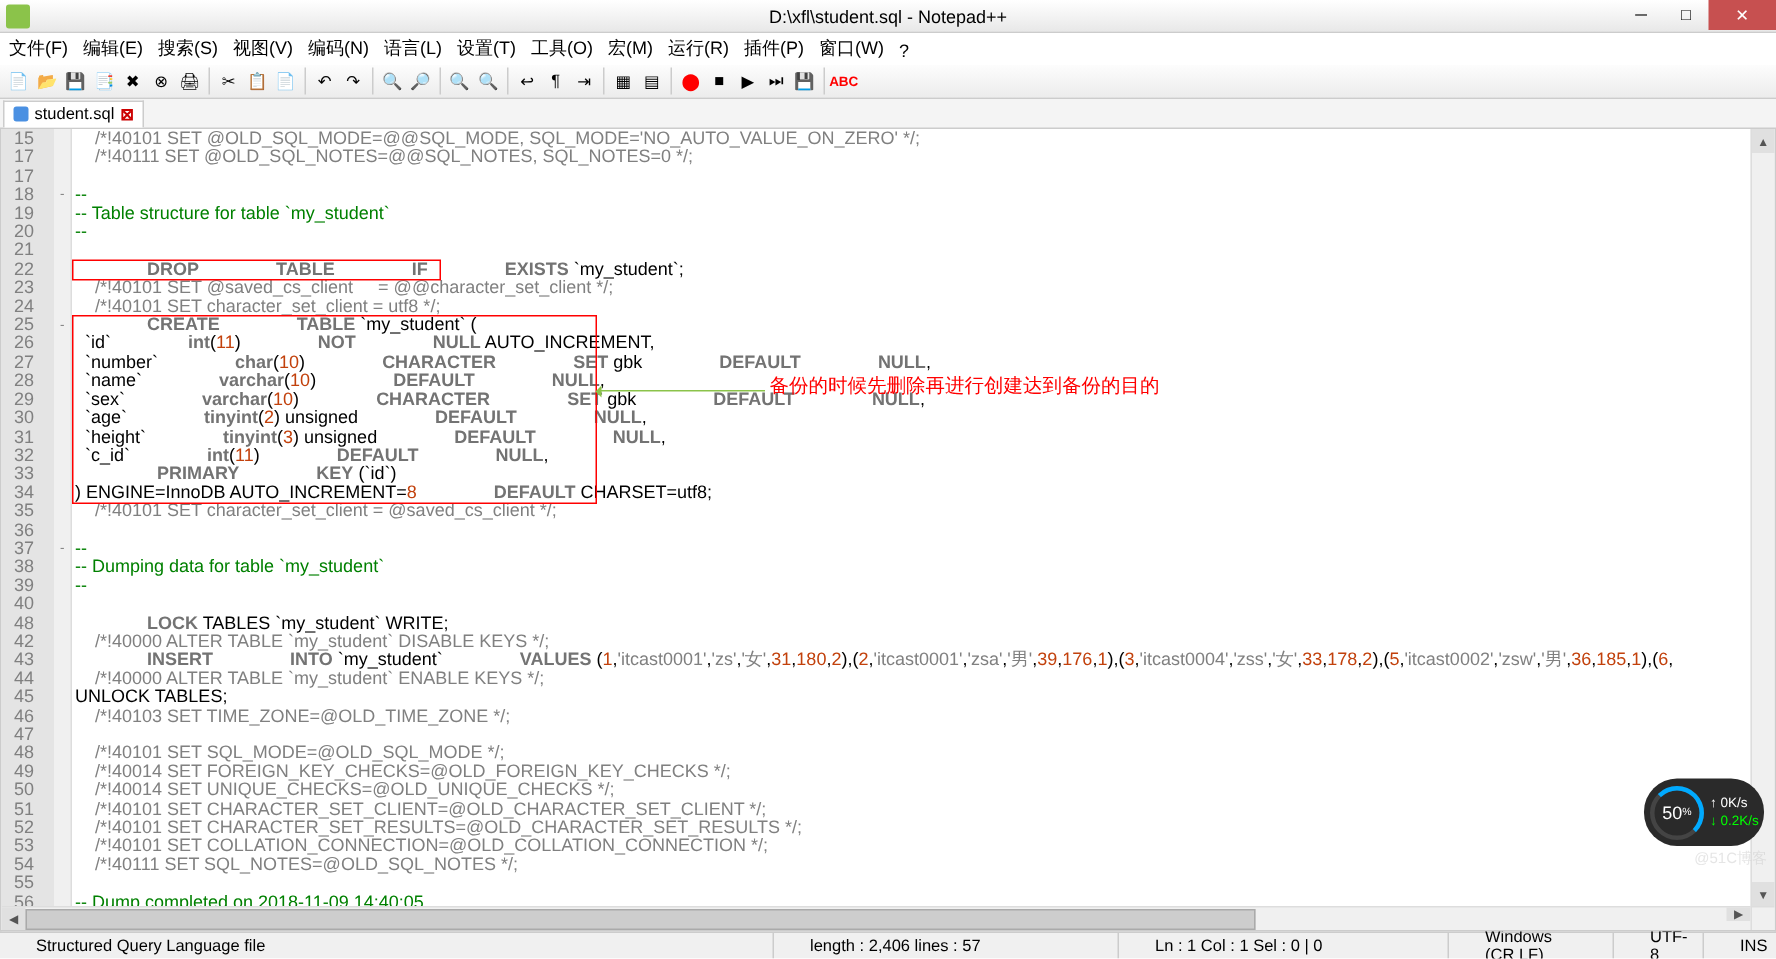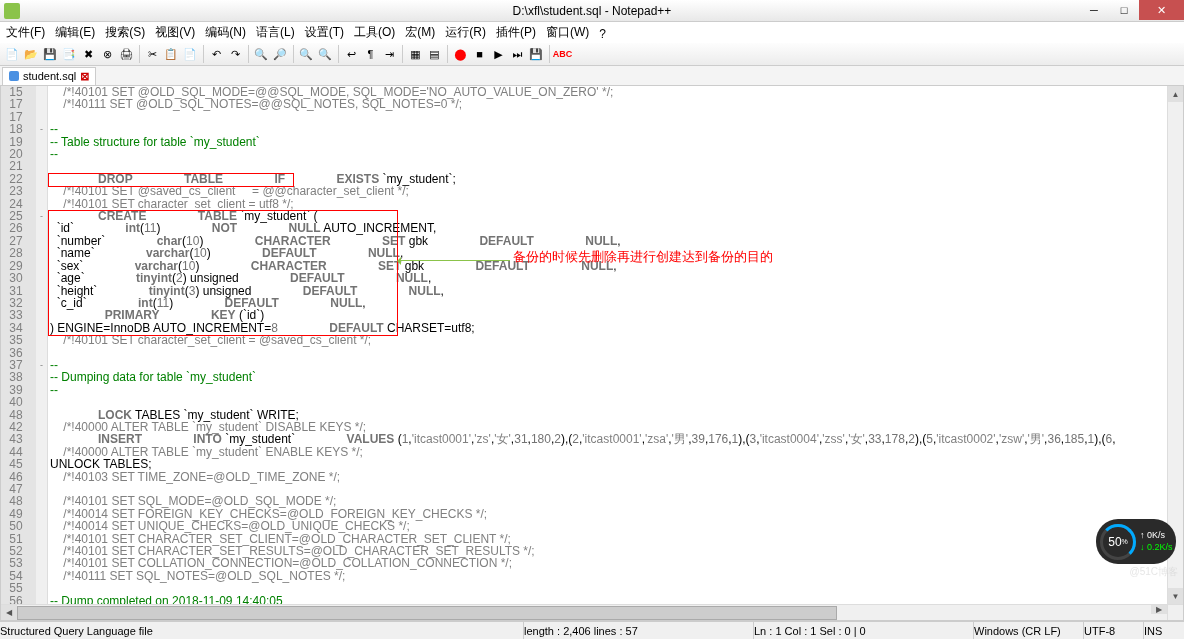--- a/index.html
+++ b/index.html
@@ -18,33 +18,33 @@
 .tabbar { height: 20px; background: #f4f4f4; border-bottom: 1px solid #ccc; display: flex; align-items: center; padding-left: 2px; }
 .tab { height: 18px; background: #fff; border: 1px solid #ccc; border-bottom: none; padding: 0 6px; display: flex; align-items: center; font-size: 11px; gap: 4px; }
 .tab .x { color: #c00; font-weight: bold; cursor: default; font-family: Arial; }
 .editor { display: flex; height: 535px; border: 1px solid #ccc; border-top: none; position: relative; }
 .gutter { background: #e4e4e4; width: 35px; text-align: center; padding-right: 5px; font-family: Consolas,monospace; font-size: 12px; color: #808080; line-height: 12.4px; }
 .fold { width: 12px; background: #f0f0f0; border-right: 1px solid #ddd; font-family: Consolas,monospace; font-size: 9px; color: #808080; line-height: 12.4px; text-align: center; }
 .code { flex: 1; font-family: Consolas,monospace; font-size: 12px; line-height: 12.4px; white-space: pre; padding-left: 2px; position: relative; overflow: hidden; }
 .c-kw { color: #737373; font-weight: bold; padding-left: 48px; }
 .c-gr { color: #808080; }
 .c-cm { color: #008000; }
-.c-nm { color: #737373; text-align: center; }
+.c-nm { color: #c2410c; text-align: center; }
 .redbox { position: absolute; border: 1px solid red; pointer-events: none; }
 .anno { position: absolute; color: red; font-size: 13px; font-family: "Microsoft YaHei"; }
 .arrow { position: absolute; height: 1px; background: #8bc34a; }
 .arrow::after { content: ''; position: absolute; left: -5px; top: -3px; border: 4px solid transparent; border-right-color: #8bc34a; }
 .vscroll { position: absolute; right: 0; top: 0; width: 16px; height: 100%; background: #f0f0f0; border-left: 1px solid #ddd; }
 .vscroll .up, .vscroll .down { height: 16px; background: #e0e0e0; display: flex; align-items: center; justify-content: center; font-size: 8px; color: #555; }
 .vscroll .down { position: absolute; bottom: 16px; width: 100%; }
 .hscroll { position: absolute; bottom: 0; left: 0; right: 16px; height: 16px; background: #f0f0f0; border-top: 1px solid #ddd; display: flex; }
 .hscroll .l, .hscroll .r { width: 16px; background: #e0e0e0; display: flex; align-items: center; justify-content: center; font-size: 8px; color: #555; }
 .hscroll .thumb { position: absolute; left: 16px; width: 820px; height: 14px; top: 1px; background: #cdcdcd; border: 1px solid #aaa; }
 .statusbar { height: 18px; background: #f0f0f0; border-top: 1px solid #ccc; display: flex; align-items: center; font-size: 11px; }
-.statusbar > div { padding: 0 0; border-right: 1px solid #ccc; height: 100%; display: flex; align-items: center; }
+.statusbar > div { padding: 0 24px; border-right: 1px solid #ccc; height: 100%; display: flex; align-items: center; }
 .widget { position: absolute; right: 8px; bottom: 75px; width: 80px; height: 45px; background: #2a2a2a; border-radius: 22px; display: flex; align-items: center; color: #fff; font-size: 9px; }
 .widget .circ { width: 36px; height: 36px; border-radius: 50%; border: 3px solid #444; margin-left: 4px; display: flex; align-items: center; justify-content: center; font-size: 12px; position: relative; }
 .widget .circ::before { content: ''; position: absolute; inset: -3px; border-radius: 50%; border: 3px solid transparent; border-top-color: #0af; border-right-color: #0af; }
 .widget .stats { margin-left: 4px; line-height: 1.3; }
 .widget .grn { color: #0f0; }
 .corner { position: absolute; right: 0; bottom: 0; width: 16px; height: 16px; background: #f0f0f0; border-left: 1px solid #ddd; border-top: 1px solid #ddd; }
 </style>
 </head>
 <body>
 

